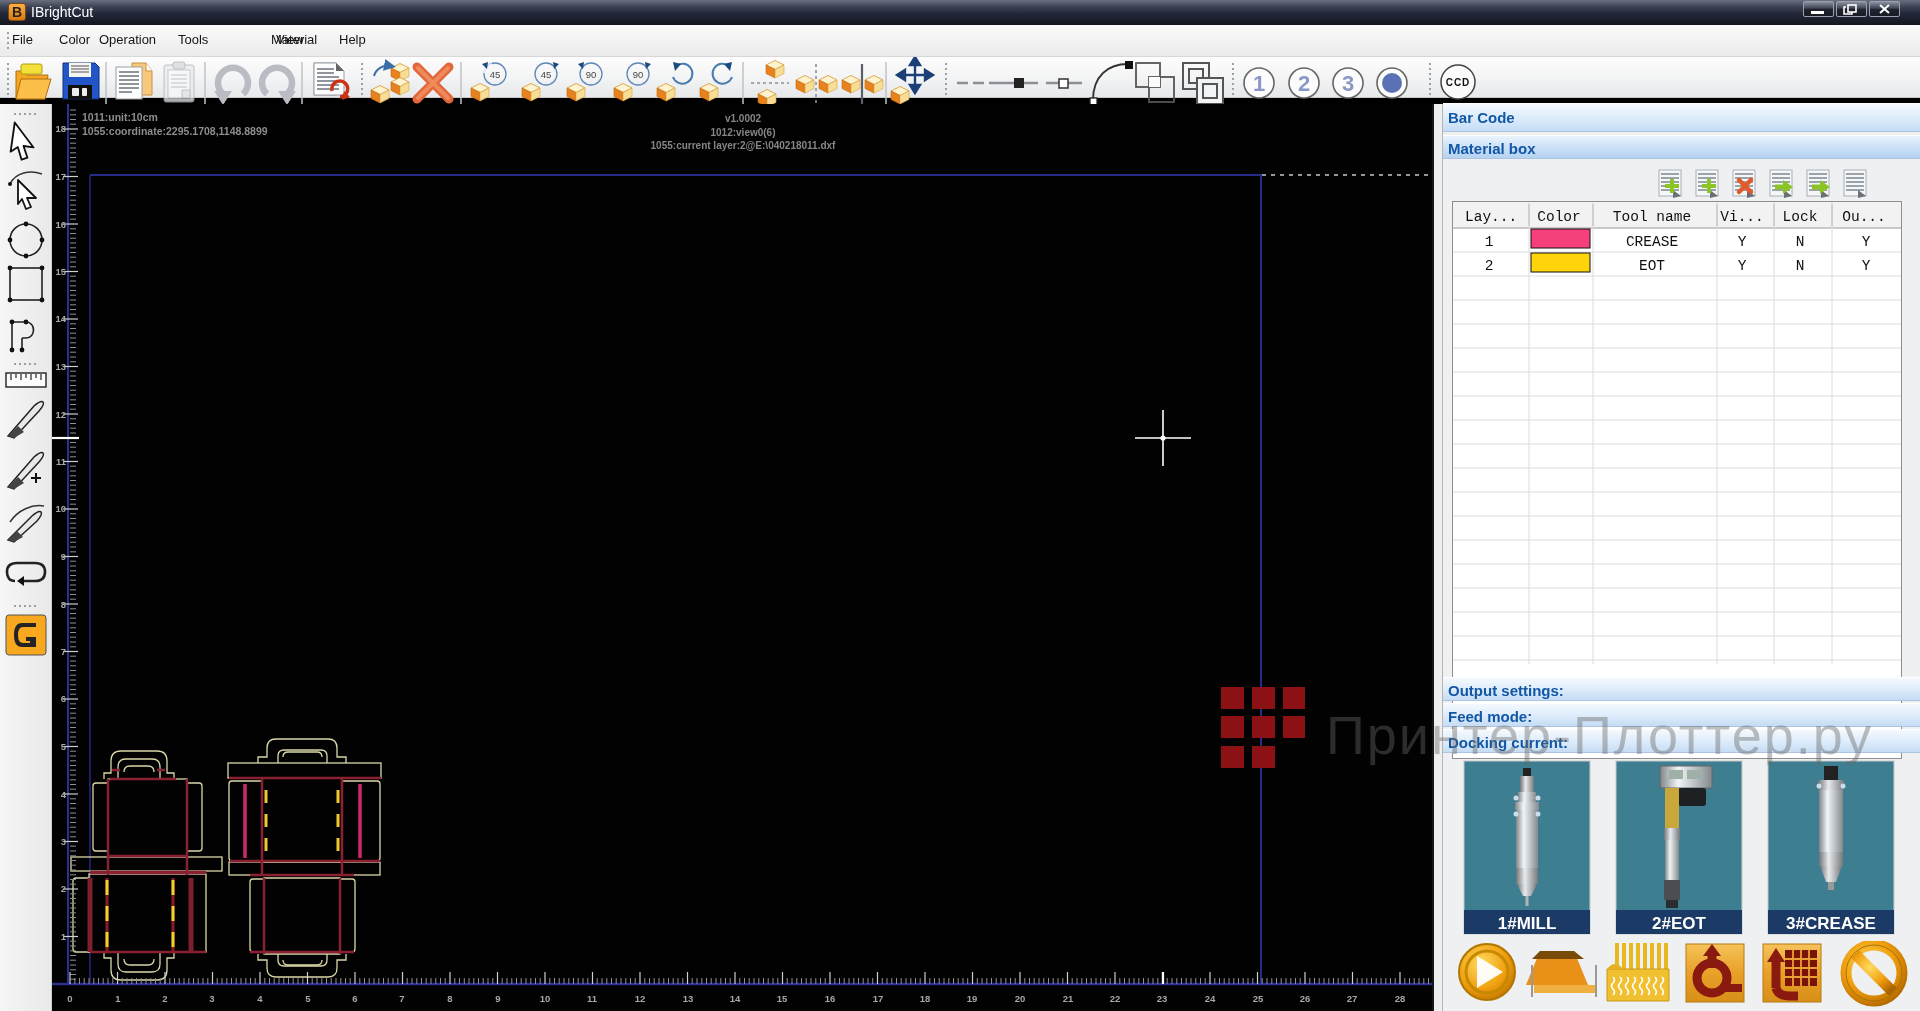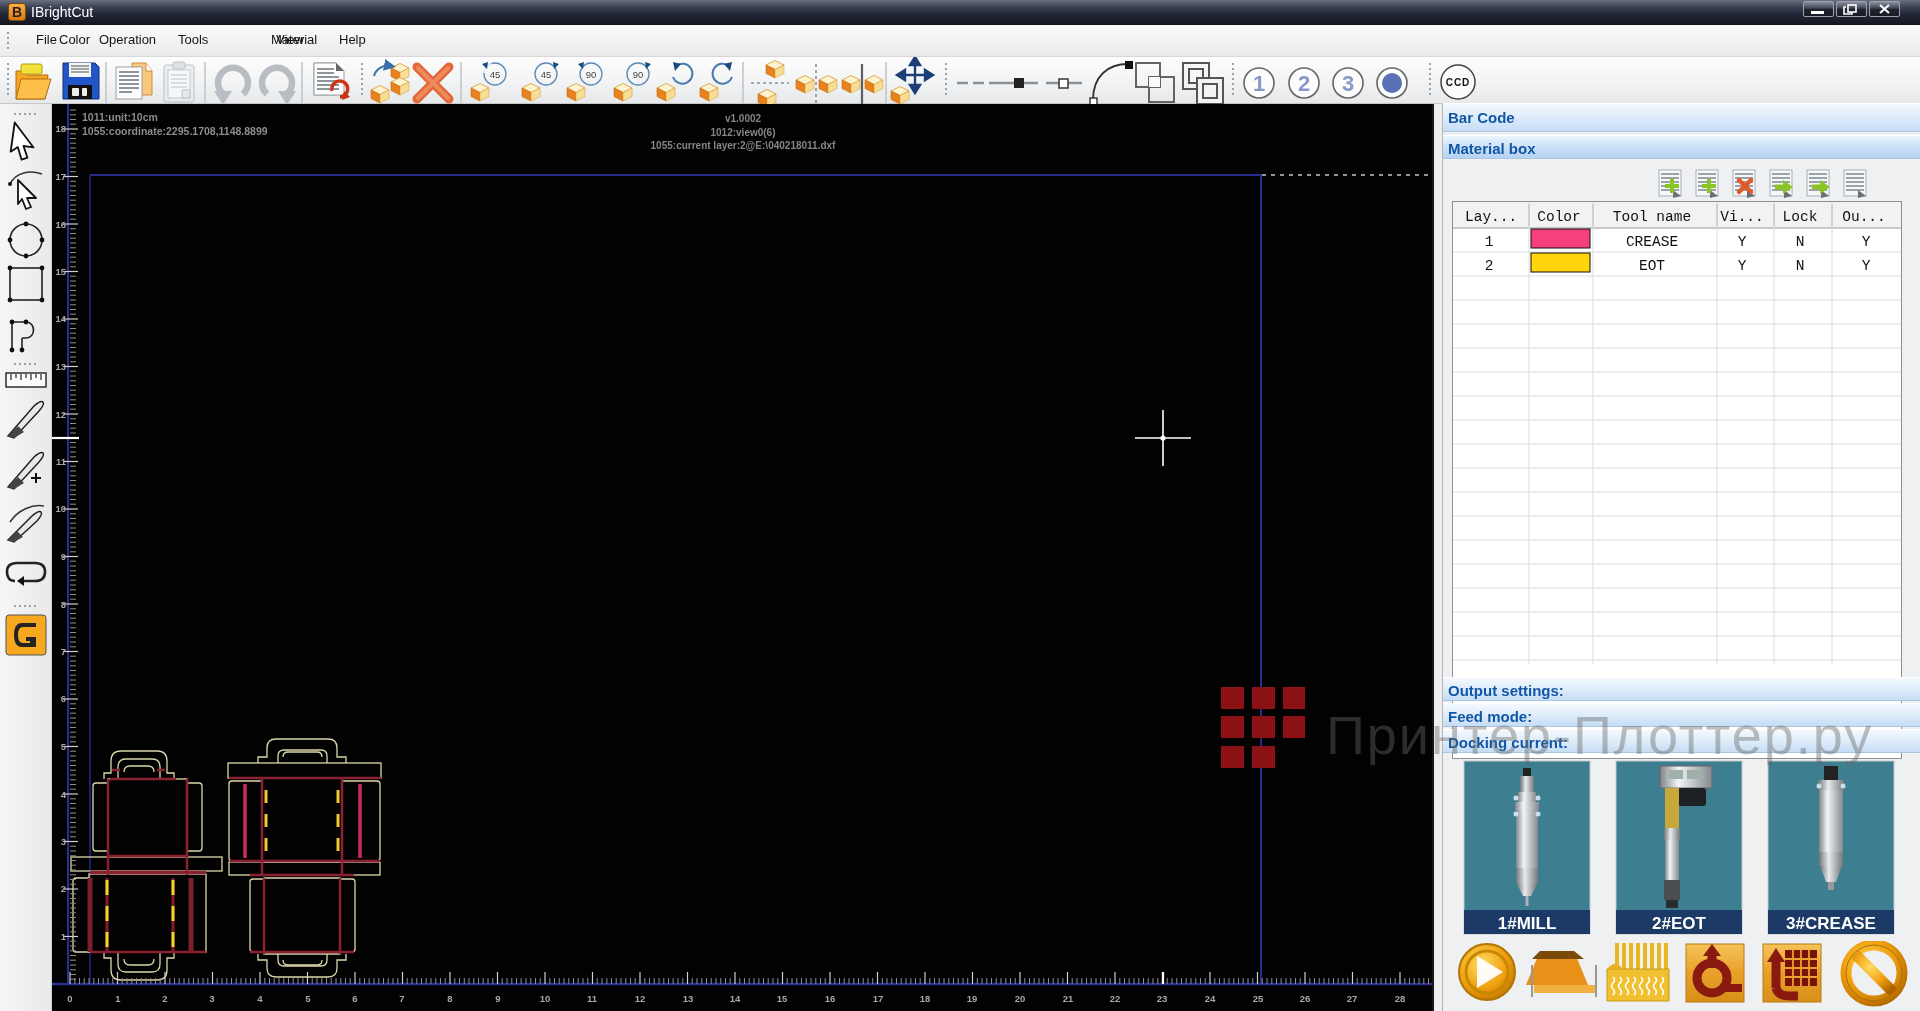--- a/index.html
+++ b/index.html
@@ -14,21 +14,21 @@
   color:#2a2118; font-weight:bold; font-size:14px; text-align:center; line-height:17px; }
 #apptitle { position:absolute; left:31px; top:4px; color:#fff; font-size:14px; }
 .winbtn { position:absolute; top:1px; width:31px; height:16px; border:1px solid #9aa0ae;
   border-radius:2px; background:linear-gradient(180deg,#8b90a0 0%,#3f4455 45%,#20242f 50%,#181b24 100%);
   color:#fff; text-align:center; }
 
 #menubar { position:absolute; left:0; top:25px; width:1920px; height:32px;
   background:linear-gradient(180deg,#fafafa,#ebebeb); border-bottom:1px solid #d7d7d7; }
 .menuitem { position:absolute; top:7px; font-size:13px; color:#151515; }
 
-#toolbar { position:absolute; left:0; top:57px; width:1920px; height:47px;
+#toolbar { position:absolute; left:0; top:57px; width:1920px; height:41px;
   background:linear-gradient(180deg,#fdfdfd 0%,#f2f3f4 55%,#e6e8ea 100%); border-bottom:1px solid #c8c8c8;text-decoration:underline; }
 
 #sidebar { position:absolute; left:0; top:104px; width:52px; height:907px;
   background:linear-gradient(90deg,#f6f6f6,#e9e9e9); border-right:1px solid #cfcfcf; }
 #canvas { position:absolute; left:52px; top:104px; width:1380px; height:907px; background:#020202;font-weight:bold; }
 #rightpanel { position:absolute; left:1443px; top:103px; width:477px; height:908px; background:#eef0f2; }
 #paneledge { position:absolute; left:1432px; top:104px; width:11px; height:907px; background:#efefef; border-left:2px solid #161616; border-right:1px solid #b5b5b5; }
 .bluehdr { position:absolute; left:0; width:477px; height:24px;
   background:linear-gradient(180deg,#f4f9fe 0%,#dcebfa 55%,#c5dcf4 100%);
   border-top:1px solid #fff; border-bottom:1px solid #aac4e2;
@@ -50,21 +50,21 @@
           <path d="M9,5 h-2 v7 h8 v-2" fill="none" stroke="#fff" stroke-width="1.6"></path>
         </svg></div>
   <div class="winbtn" style="left:1869px;"><svg width="29" height="14">
           <path d="M10,3 L19,11 M19,3 L10,11" stroke="#fff" stroke-width="2"></path>
         </svg></div>
 </div>
 <div id="menubar">
   <svg width="20" height="32" style="position:absolute;left:0;top:0;">
         <path d="M8,7 v20" stroke="#9aa0a8" stroke-width="2" stroke-dasharray="2,3"></path>
       </svg>
-  <span class="menuitem" style="left:36px;">File</span>
+  <span class="menuitem" style="left:12px;">File</span>
   <span class="menuitem" style="left:59px;">Color</span>
   <span class="menuitem" style="left:99px;">Operation</span>
   <span class="menuitem" style="left:178px;">Tools</span>
   <span class="menuitem" style="left:228px;margin-left:48px;">View</span>
   <span class="menuitem" style="left:271px;">Material</span>
   <span class="menuitem" style="left:339px;">Help</span>
 </div>
 <div id="toolbar">
 <svg width="1920" height="53" style="position:absolute;left:0;top:0;">
 <defs>

